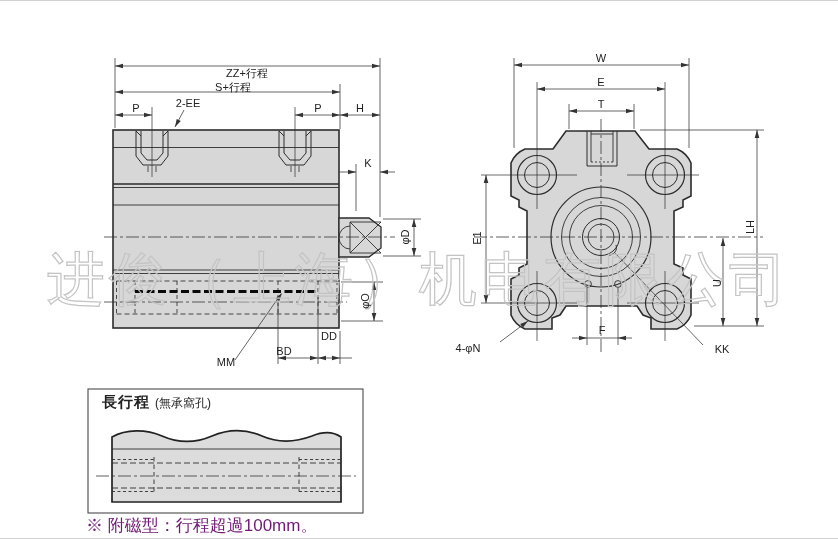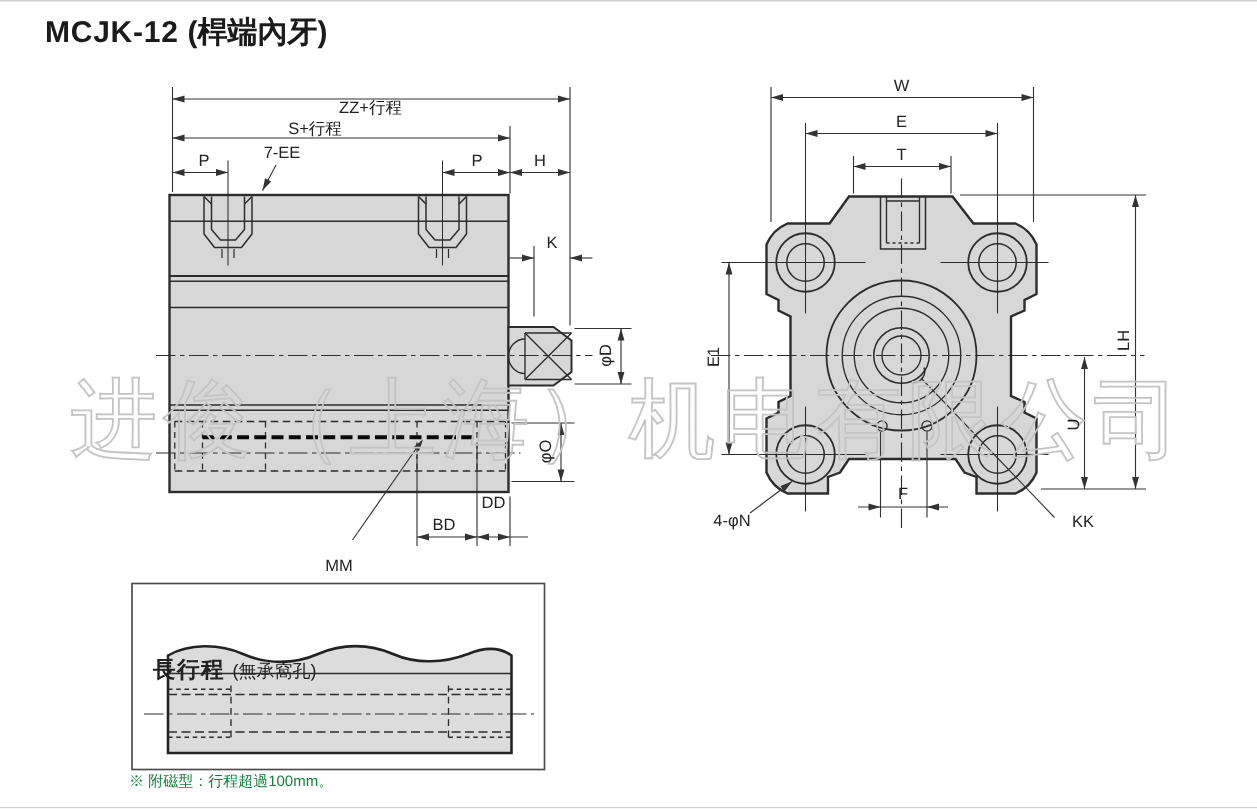--- a/index.html
+++ b/index.html
@@ -5,24 +5,24 @@
   html,body{margin:0;padding:0;background:#ffffff;}
   .page{position:relative;width:838px;height:539px;background:#ffffff;overflow:hidden;
         font-family:"Liberation Sans",sans-serif;}
   svg{position:absolute;left:0;top:0;}
   .title{position:absolute;left:30px;top:8px;font-size:20px;color:#1b1b1b;white-space:nowrap;}
   .title .model{font-weight:bold;letter-spacing:.5px;}
   .title .suffix{font-weight:600;margin-left:6px;}
   .lbl{position:absolute;transform:translate(-50%,-50%);font-size:11px;color:#222;
        white-space:nowrap;line-height:1;}
   .rot{transform:translate(-50%,-50%) rotate(-90deg);}
-  .ls-head{position:absolute;left:102px;top:393px;color:#222;white-space:nowrap;margin-top:44px;}
+  .ls-head{position:absolute;left:102px;top:393px;color:#222;white-space:nowrap;}
   .ls-head .h1{font-size:15px;font-weight:600;letter-spacing:1px;}
   .ls-head .h2{font-size:12px;margin-left:5px;}
-  .footnote{position:absolute;left:86px;top:514px;font-size:10px;color:#15803d;white-space:nowrap;}
+  .footnote{position:absolute;left:86px;top:514px;font-size:17px;color:#701a75;white-space:nowrap;}
 </style>
 </head>
 <body>
 
 <div class="page">
 
   <svg width="838" height="539" viewBox="0 0 838 539">
 
     <g stroke="#d0d0d0" stroke-width="1">
       <line x1="0" y1="0.5" x2="838" y2="0.5"></line>
@@ -209,45 +209,42 @@
         <path d="M112,463 H341 M112,488 H341" stroke-dasharray="6 3"></path>
         <path d="M112,459.5 H154 M299,459.5 H341 M112,491.5 H154 M299,491.5 H341" stroke-dasharray="3 2.5"></path>
         <path d="M154,457 V494 M299,457 V494" stroke-dasharray="4.5 3"></path>
       </g>
       <line x1="96" y1="476" x2="356" y2="476" stroke="#2c2c2c" stroke-width="0.75" stroke-dasharray="13 3 3 3"></line>
     </g>
 
     <text x="419" y="299" text-anchor="middle" font-size="58" letter-spacing="4" font-family="Liberation Sans, sans-serif" fill="none" stroke="#c4c4c4" stroke-width="1.2">进俊（上海）机电有限公司</text>
   </svg>
 
-  <div class="title">
-    <span class="model">MCJK-12</span><span class="suffix">(桿端內牙)</span>
-  </div>
 
   <div class="lbl" style="left:247px;top:73px">ZZ+行程</div>
-  <div class="lbl" style="left:210px;top:87px">S+行程</div>
+  <div class="lbl" style="left:233px;top:87px">S+行程</div>
   <div class="lbl" style="left:136px;top:108px">P</div>
-  <div class="lbl" style="left:188px;top:103px">7-EE</div>
+  <div class="lbl" style="left:188px;top:103px">2-EE</div>
   <div class="lbl" style="left:318px;top:108px">P</div>
   <div class="lbl" style="left:360px;top:108px">H</div>
   <div class="lbl" style="left:368px;top:163px">K</div>
   <div class="lbl rot" style="left:405px;top:237px">φD</div>
   <div class="lbl rot" style="left:365px;top:301px">φO</div>
-  <div class="lbl" style="left:296px;top:351px">BD</div>
+  <div class="lbl" style="left:284px;top:351px">BD</div>
   <div class="lbl" style="left:329px;top:336px">DD</div>
-  <div class="lbl" style="left:226px;top:378px">MM</div>
+  <div class="lbl" style="left:226px;top:362px">MM</div>
 
   <div class="lbl" style="left:601px;top:58px">W</div>
   <div class="lbl" style="left:601px;top:82px">E</div>
   <div class="lbl" style="left:601px;top:104px">T</div>
   <div class="lbl rot" style="left:477px;top:238px">E1</div>
   <div class="lbl rot" style="left:750px;top:227px">LH</div>
   <div class="lbl rot" style="left:717px;top:283px">U</div>
   <div class="lbl" style="left:602px;top:330px">F</div>
-  <div class="lbl" style="left:488px;top:348px">4-φN</div>
+  <div class="lbl" style="left:468px;top:348px">4-φN</div>
   <div class="lbl" style="left:722px;top:349px">KK</div>
 
   <div class="ls-head">
     <span class="h1">長行程</span><span class="h2">(無承窩孔)</span>
   </div>
 
   <div class="footnote">※ 附磁型：行程超過100mm。</div>
 </div>
 
 </body></html>

